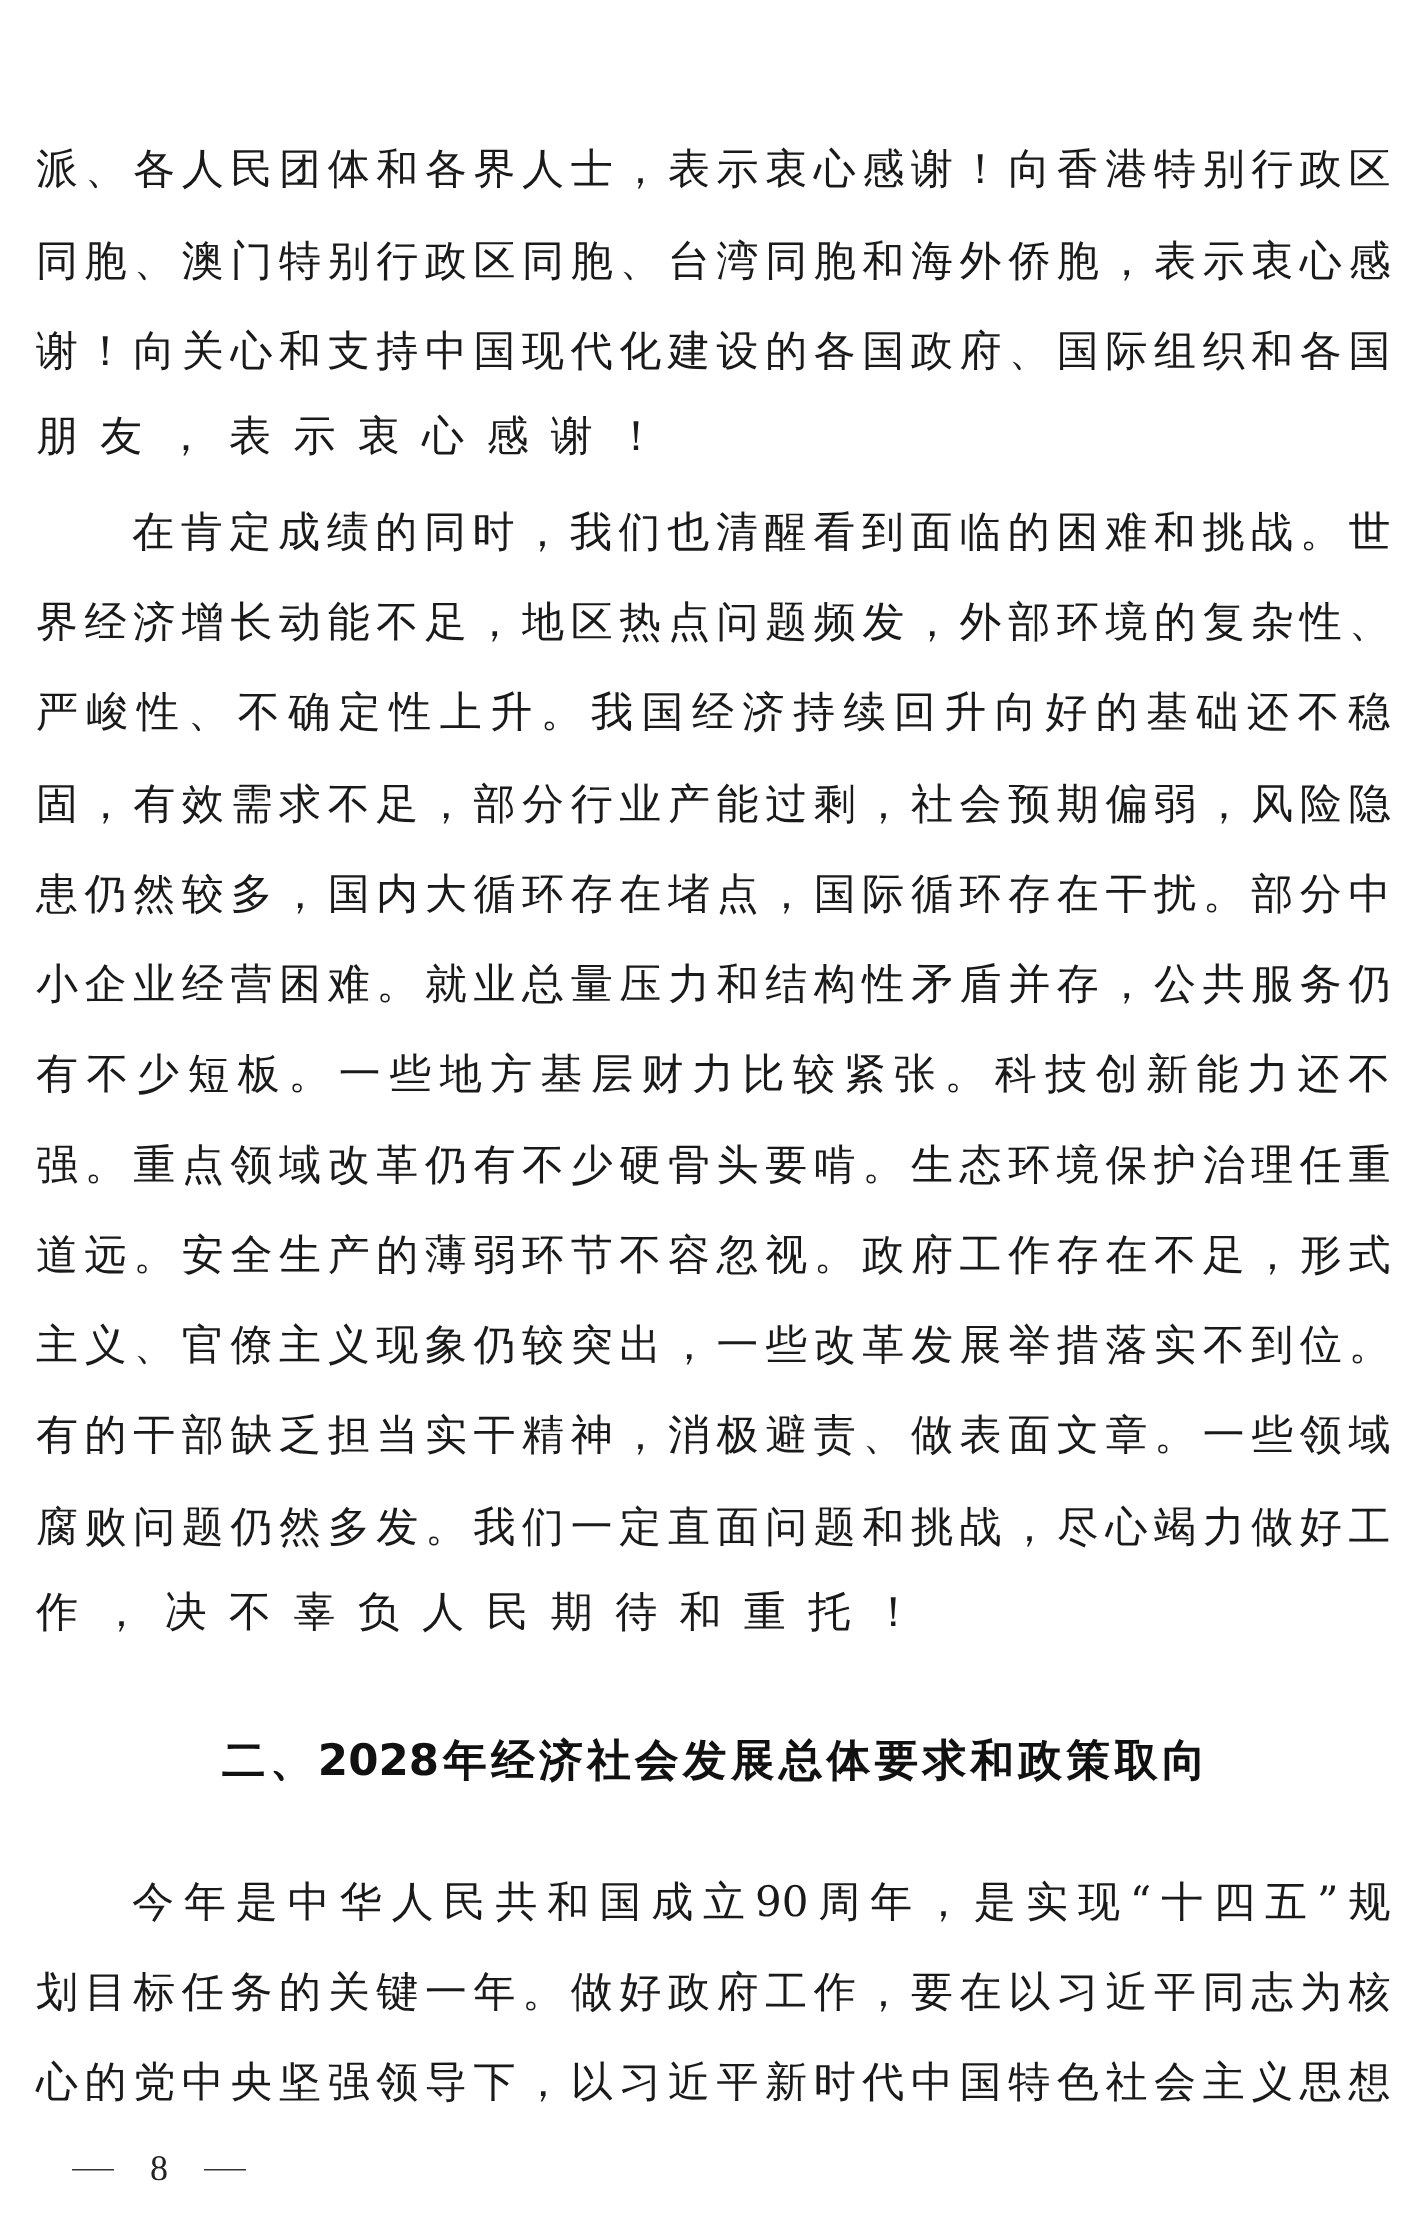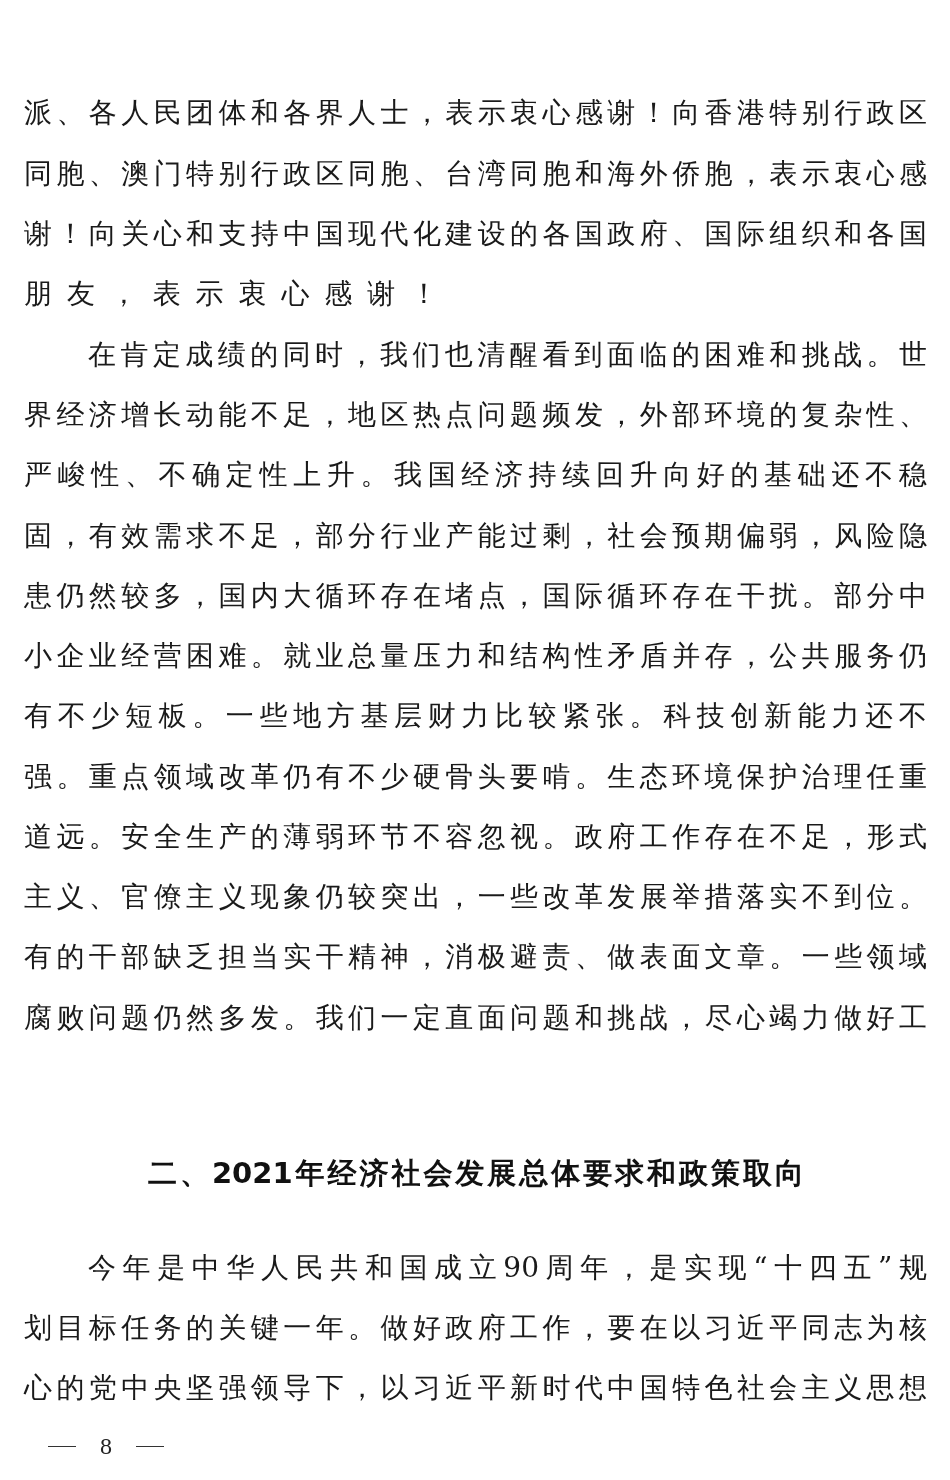--- a/index.html
+++ b/index.html
@@ -35,20 +35,21 @@
       letter-spacing: 0;
     }
     .line.indent {
       left: 88px;
       width: 839px;
     }
     .line.last {
       text-align: center;
       text-align-last: left;
       letter-spacing: 14.9px;
+      font-family: Liberation Mono, monospace;
     }
     .heading {
       position: absolute;
       left: 148px;
       width: 656px;
       top: 1153px;
       height: 40px;
       font-family: "DejaVu Sans", "Liberation Sans", sans-serif;
       font-weight: bold;
       font-size: 29px;
@@ -527,25 +528,26 @@
       <span>战</span>
       <span>，</span>
       <span>尽</span>
       <span>心</span>
       <span>竭</span>
       <span>力</span>
       <span>做</span>
       <span>好</span>
       <span>工</span>
     </div>
+  <div class="line last" style="top:1061px">作，决不辜负人民期待和重托！</div>
 
   <div class="heading" style="display: flex; justify-content: space-between;">
       <span>二</span>
       <span>、</span>
-      <span>2021</span>
+      <span>2028</span>
       <span>年</span>
       <span>经</span>
       <span>济</span>
       <span>社</span>
       <span>会</span>
       <span>发</span>
       <span>展</span>
       <span>总</span>
       <span>体</span>
       <span>要</span>

